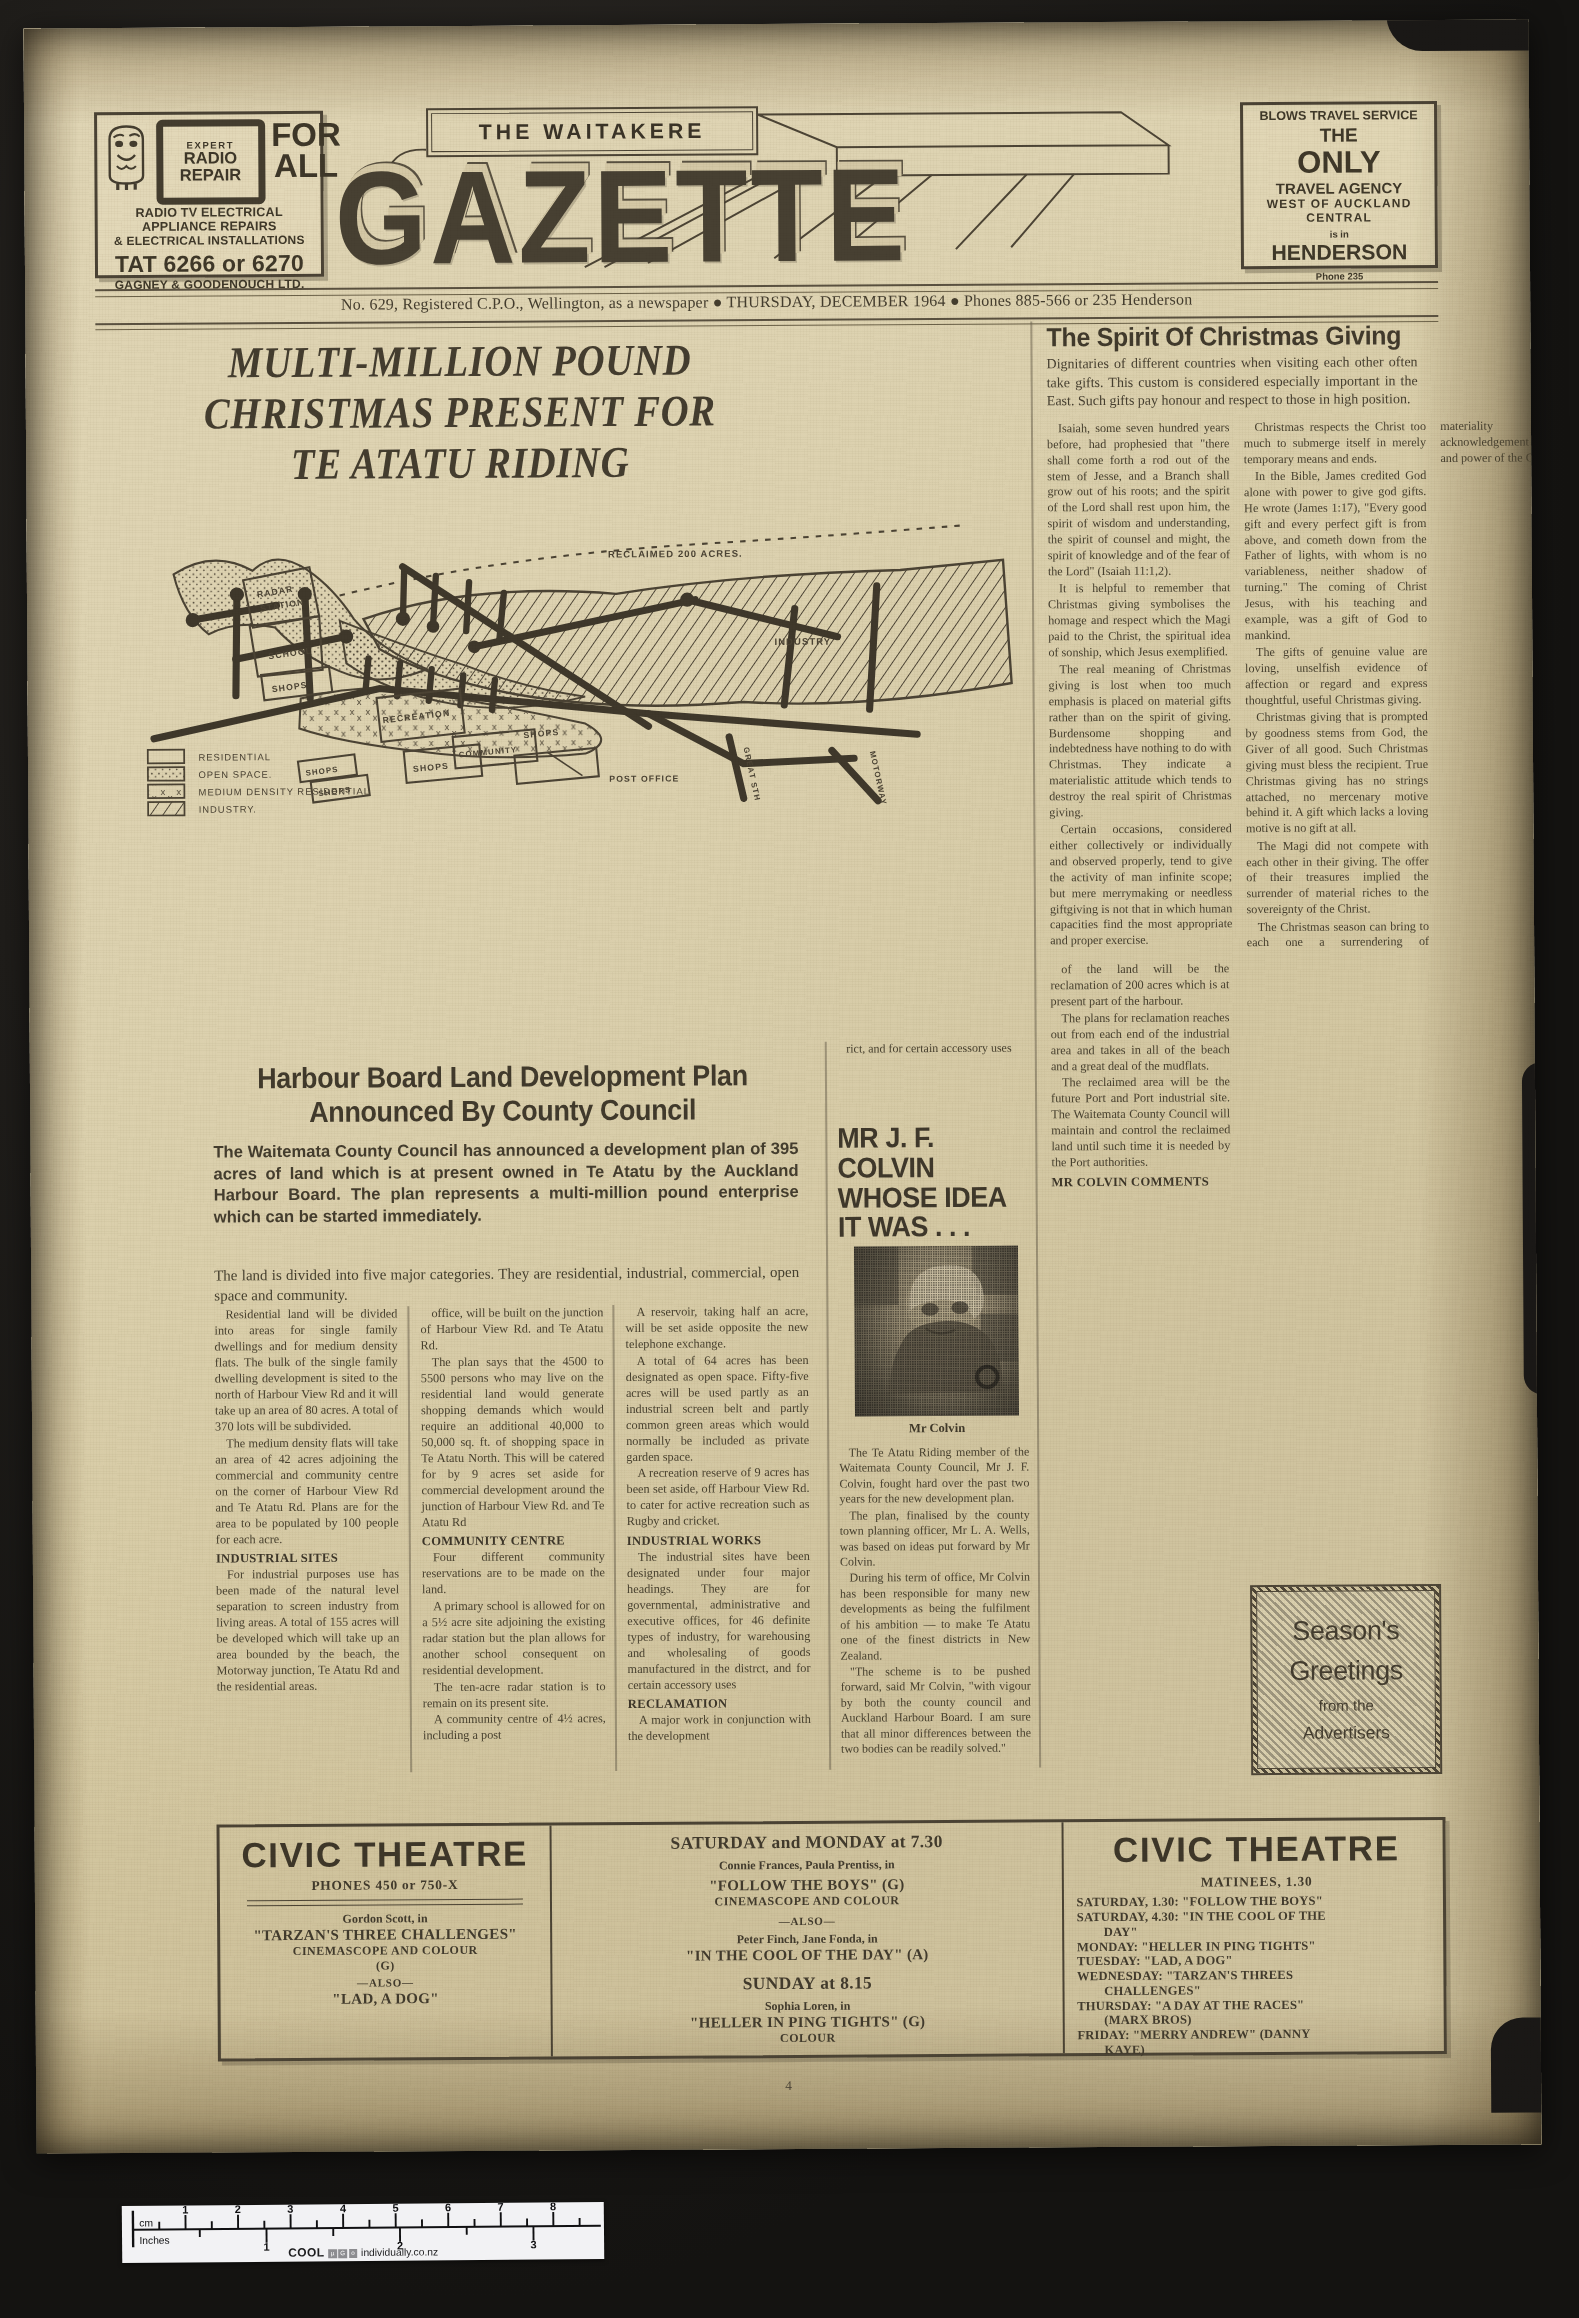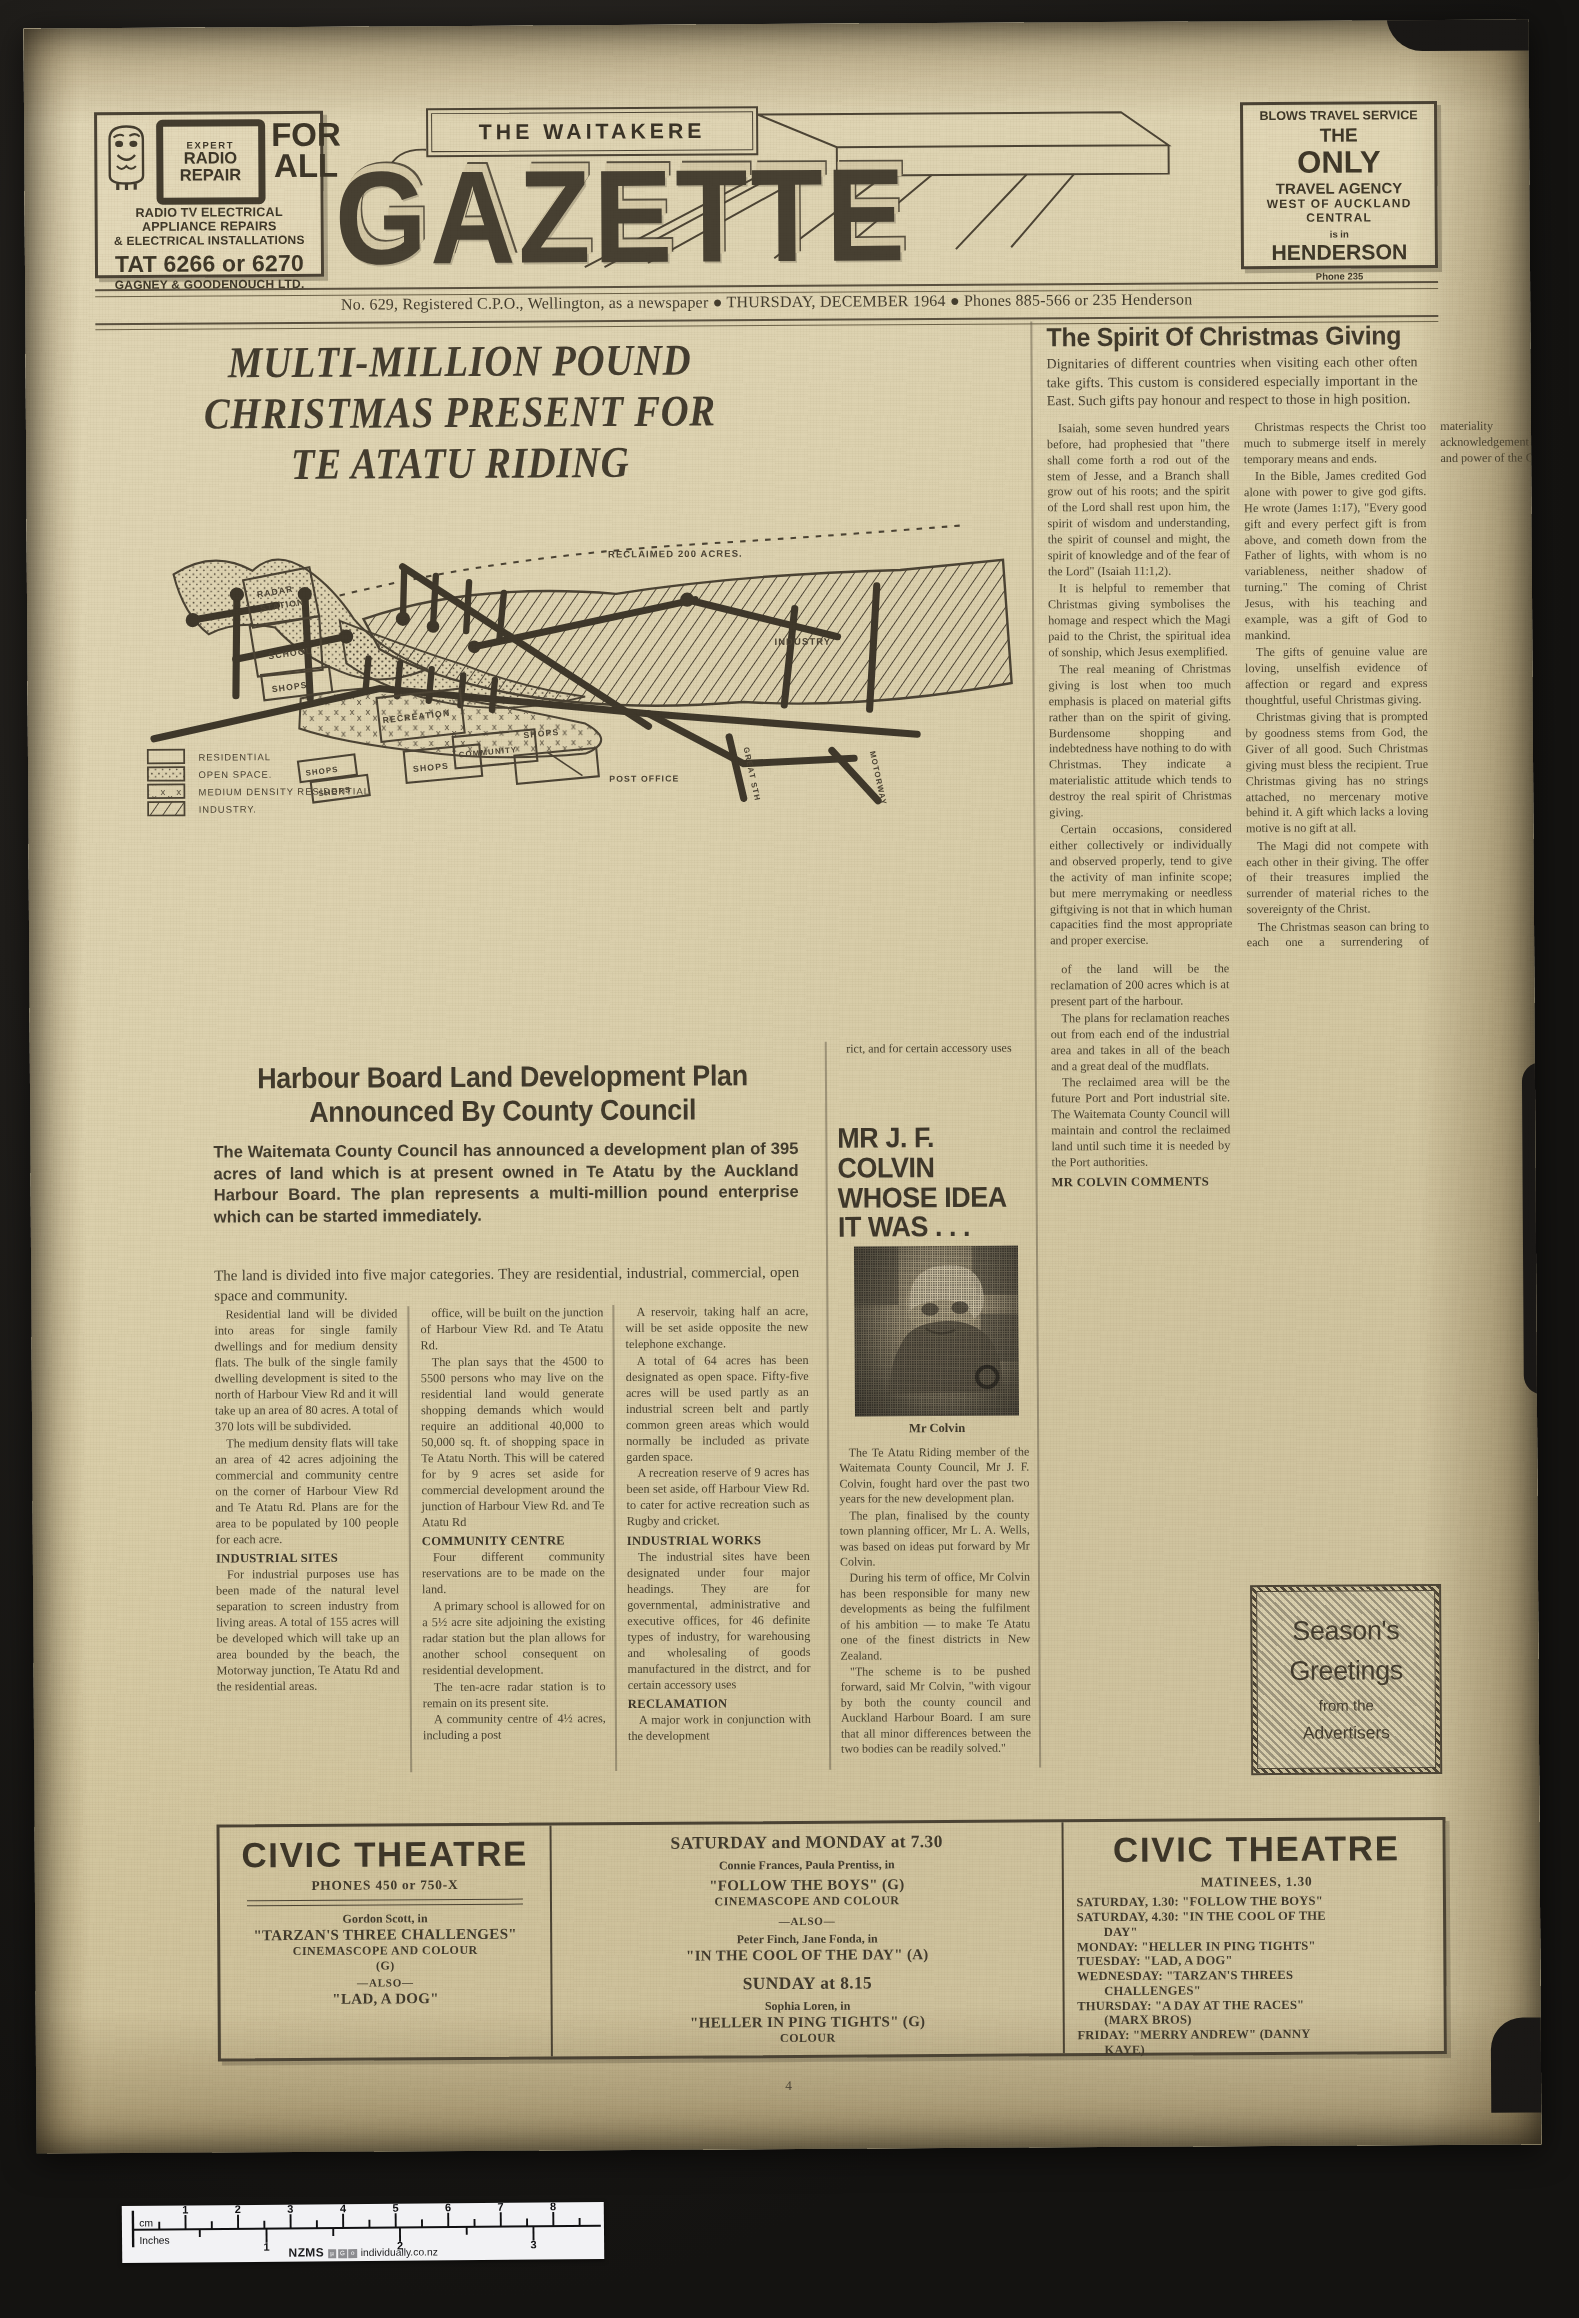--- a/index.html
+++ b/index.html
@@ -634,18 +634,18 @@
         <text x="475.5" y="10">7</text>
         <text x="542" y="10">8</text>
       </g>
     <g id="in-nums" font-family="Liberation Sans, sans-serif" font-size="14" font-weight="bold" fill="#101012">
         <text x="178.91" y="58">1</text>
         <text x="347.82" y="58">2</text>
         <text x="516.73" y="58">3</text>
       </g>
   </svg>
   <div id="ruler-brand">
-    <b>NZMS</b>
+    <b>COOL</b>
     <span class="cbox">µ</span><span class="cbox">G</span><span class="cbox">o</span>
     <span>individually.co.nz</span>
   </div>
 </div>
 
 
 </body></html>

